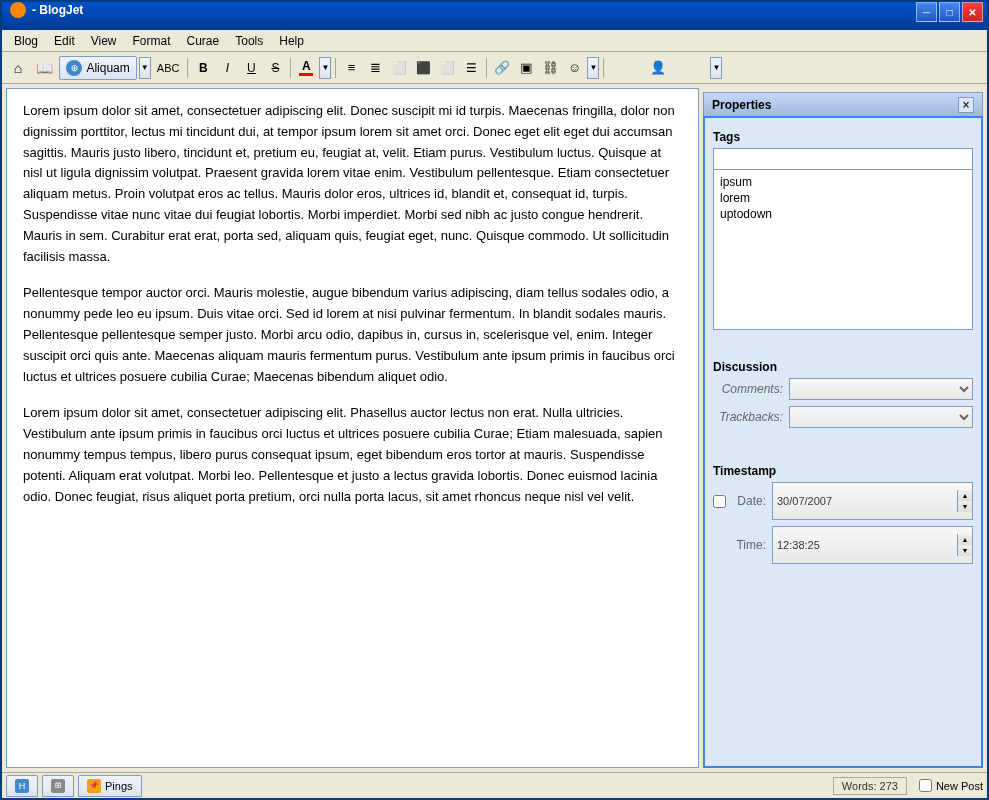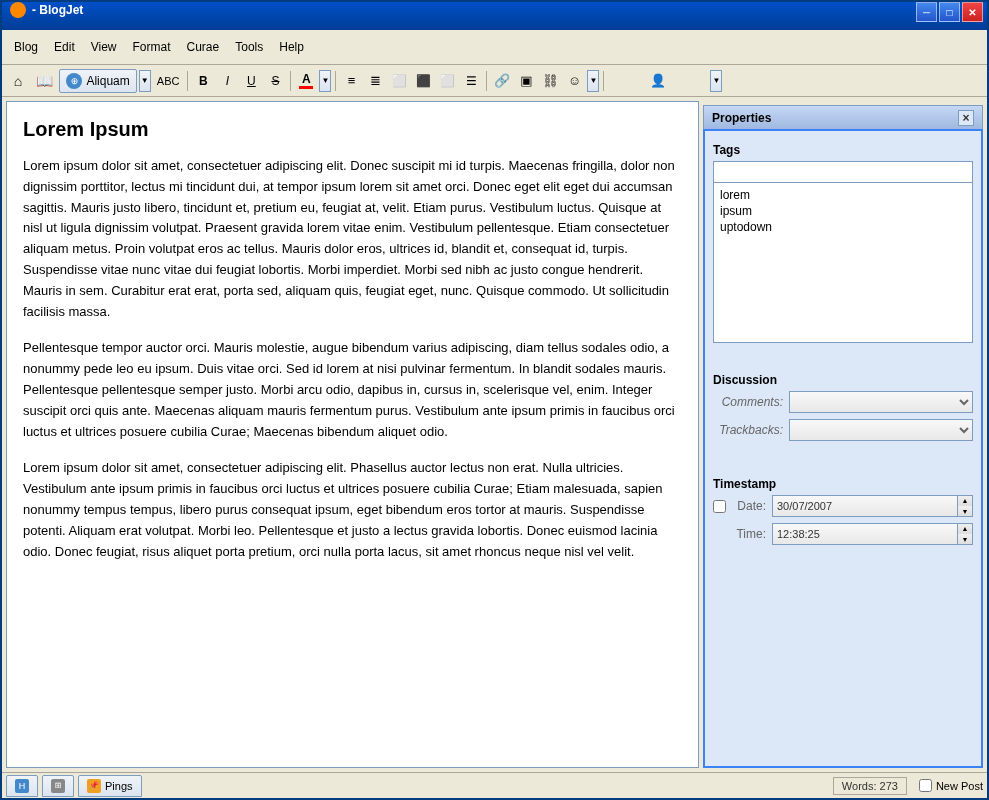--- a/index.html
+++ b/index.html
@@ -75,21 +75,21 @@
       font-weight: bold;
     }
 
     .tb-btn.close-btn {
       background: linear-gradient(to bottom, #ee4444, #cc2222);
     }
 
     
     .menu-bar {
       background: #ece9d8;
-      height: 35px;
+      height: 22px;
       display: flex;
       align-items: center;
       padding: 0 4px;
       border-bottom: 1px solid #aca899;
       flex-shrink: 0;
     }
 
     .menu-item {
       padding: 2px 8px;
       font-size: 12px;
@@ -378,21 +378,21 @@
       font-size: 7px;
       line-height: 1;
     }
 
     .ts-field {
       display: flex;
       flex: 1;
       align-items: center;
       border: 1px solid #7c9cc0;
       background: linear-gradient(to bottom, #f8f8f8, #e8e8e8);
-      height: 22px;
+      height: 38px;
       overflow: hidden;
     }
 
     .ts-value {
       flex: 1;
       padding: 0 4px;
       font-size: 11px;
       color: #333;
     }
 
@@ -597,40 +597,39 @@
     <button class="fmt-btn" style="width:100px;">
       <span style="font-size:13px;">👤</span>
     </button>
     <div class="dropdown-arrow">▼</div>
   </div>
 
   <div class="main-area">
 
     <div class="editor-area">
       <div class="editor-content">
-        <div class="editor-title">Lorem Ipsum</div>
         <p class="editor-paragraph">Lorem ipsum dolor sit amet, consectetuer adipiscing elit. Donec suscipit mi id turpis. Maecenas fringilla, dolor non dignissim porttitor, lectus mi tincidunt dui, at tempor ipsum lorem sit amet orci. Donec eget elit eget dui accumsan sagittis. Mauris justo libero, tincidunt et, pretium eu, feugiat at, velit. Etiam purus. Vestibulum luctus. Quisque at nisl ut ligula dignissim volutpat. Praesent gravida lorem vitae enim. Vestibulum pellentesque. Etiam consectetuer aliquam metus. Proin volutpat eros ac tellus. Mauris dolor eros, ultrices id, blandit et, consequat id, turpis. Suspendisse vitae nunc vitae dui feugiat lobortis. Morbi imperdiet. Morbi sed nibh ac justo congue hendrerit. Mauris in sem. Curabitur erat erat, porta sed, aliquam quis, feugiat eget, nunc. Quisque commodo. Ut sollicitudin facilisis massa.</p>
         <p class="editor-paragraph">Pellentesque tempor auctor orci. Mauris molestie, augue bibendum varius adipiscing, diam tellus sodales odio, a nonummy pede leo eu ipsum. Duis vitae orci. Sed id lorem at nisi pulvinar fermentum. In blandit sodales mauris. Pellentesque pellentesque semper justo. Morbi arcu odio, dapibus in, cursus in, scelerisque vel, enim. Integer suscipit orci quis ante. Maecenas aliquam mauris fermentum purus. Vestibulum ante ipsum primis in faucibus orci luctus et ultrices posuere cubilia Curae; Maecenas bibendum aliquet odio.</p>
         <p class="editor-paragraph">Lorem ipsum dolor sit amet, consectetuer adipiscing elit. Phasellus auctor lectus non erat. Nulla ultricies. Vestibulum ante ipsum primis in faucibus orci luctus et ultrices posuere cubilia Curae; Etiam malesuada, sapien nonummy tempus tempus, libero purus consequat ipsum, eget bibendum eros tortor at mauris. Suspendisse potenti. Aliquam erat volutpat. Morbi leo. Pellentesque et justo a lectus gravida lobortis. Donec euismod lacinia odio. Donec feugiat, risus aliquet porta pretium, orci nulla porta lacus, sit amet rhoncus neque nisl vel velit.</p>
       </div>
     </div>
 
     <div class="properties-panel">
       <div class="properties-header">
         <span class="properties-title">Properties</span>
         <span class="properties-close">×</span>
       </div>
       <div class="properties-body">
 
         <div class="prop-section">
           <div class="prop-section-label">Tags</div>
           <input class="tags-input" type="text" style="">
           <div class="tags-list">
+            <div class="tag-item">ipsum</div>
             <div class="tag-item">lorem</div>
-            <div class="tag-item">ipsum</div>
             <div class="tag-item">uptodown</div>
           </div>
         </div>
 
         <div class="prop-section">
           <div class="prop-section-label">Discussion</div>
           <div class="discussion-row">
             <span class="discussion-label">Comments:</span>
             <select class="discussion-select">
               <option></option>

